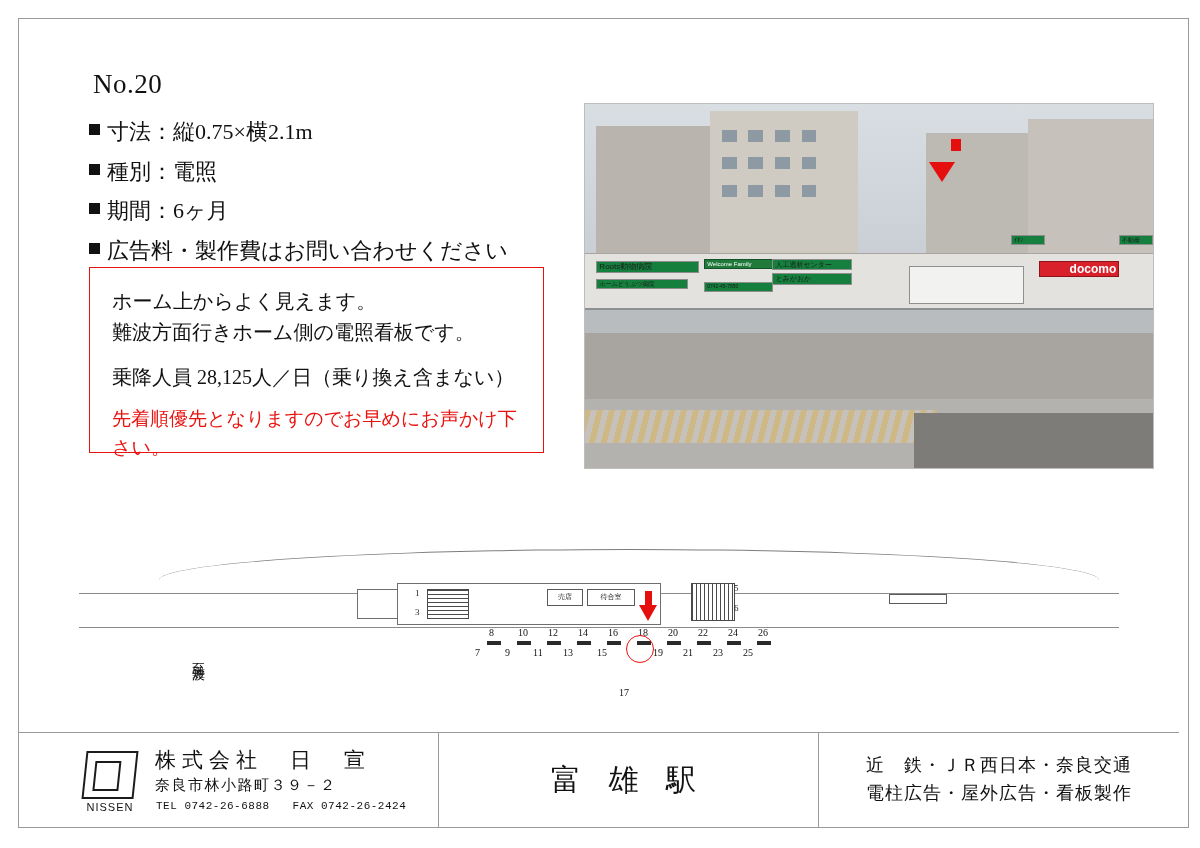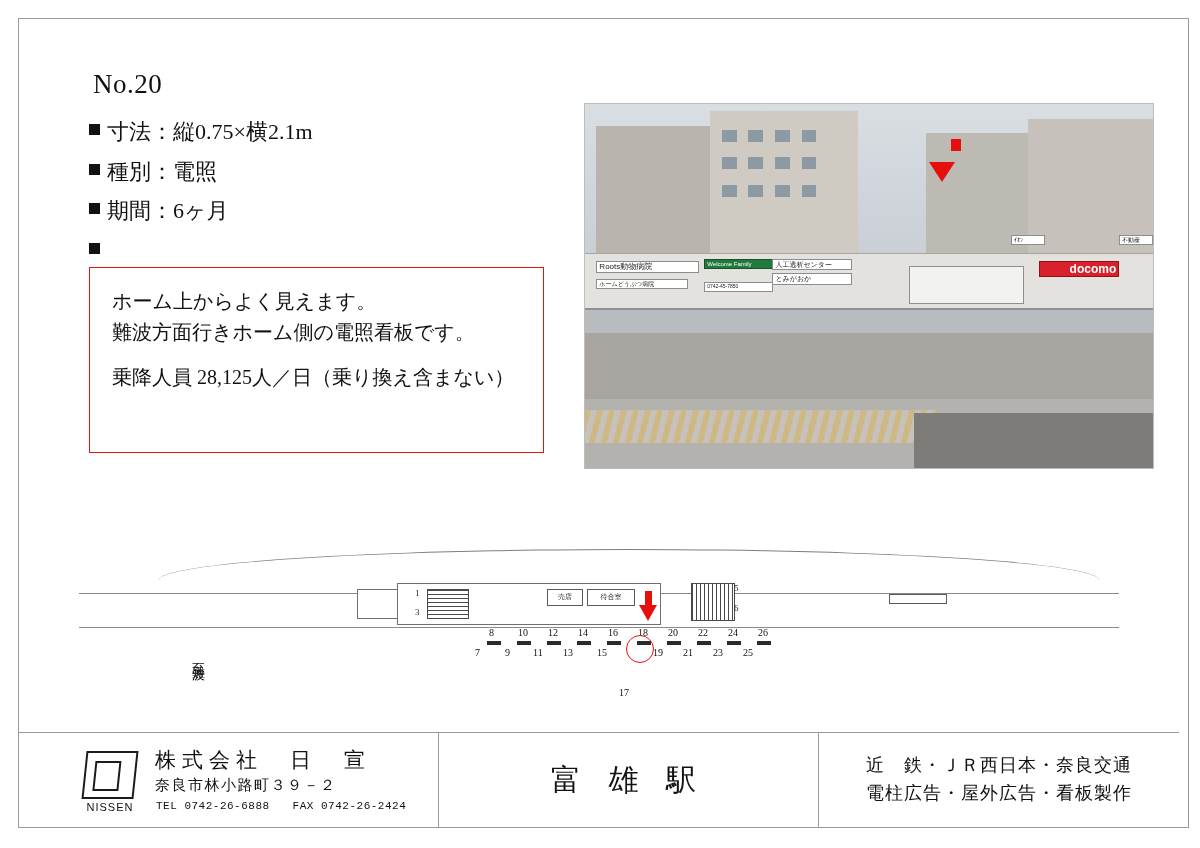--- a/index.html
+++ b/index.html
@@ -112,21 +112,21 @@
   .ph-bld-r2 {
     position:absolute; left:60%; top:8%; width:18%; height:36%;
     background:#bdb9b3;
   }
   .ph-shops {
     position:absolute; left:0; top:41%; width:100%; height:15%;
     background:#e3e2de; border-top:1px solid #a9a49d;
   }
   .ph-sign {
     position:absolute; font-size:8px; line-height:1.05; color:#1b1b1b;
-    background:#ffffff; border:1px solid #8d8d8d; padding:1px 2px;
+    background:#15803d; border:1px solid #8d8d8d; padding:1px 2px;
     white-space:nowrap; font-family:"Liberation Sans", sans-serif;
   }
   .ph-sign.green { background:#1f7a3c; color:#fff; border-color:#145227; }
   .ph-sign.red { background:#d8212a; color:#fff; border-color:#8e1319; }
   .ph-target {
     position:absolute; left:57%; top:44.5%; width:20%; height:10%;
     background:#f2f2f0; border:1px solid #8f8f8f;
   }
   .ph-arrow {
     position:absolute; left:60.5%; top:16%;
@@ -297,28 +297,30 @@
     <div class="spec-line">
       <span class="bullet"></span>
       <span>種別：電照</span>
     </div>
     <div class="spec-line">
       <span class="bullet"></span>
       <span>期間：6ヶ月</span>
     </div>
     <div class="spec-line">
       <span class="bullet"></span>
+      <span>広告料・製作費はお問い合わせください</span>
     </div>
   </div>
 
   <div class="note-box">
     <p class="note-line">ホーム上からよく見えます。</p>
     <p class="note-line">難波方面行きホーム側の電照看板です。</p>
     <div class="note-gap"></div>
     <p class="note-line">乗降人員 28,125人／日（乗り換え含まない）</p>
+    <p class="note-red">先着順優先となりますのでお早めにお声かけ下さい。</p>
   </div>
 
   <div class="photo">
     <div class="ph-sky"></div>
     <div class="ph-bld-left"></div>
     <div class="ph-bld-mid">
       <div class="win" style="left:8%;top:12%;width:10%;height:8%"></div>
       <div class="win" style="left:26%;top:12%;width:10%;height:8%"></div>
       <div class="win" style="left:44%;top:12%;width:10%;height:8%"></div>
       <div class="win" style="left:62%;top:12%;width:10%;height:8%"></div>

